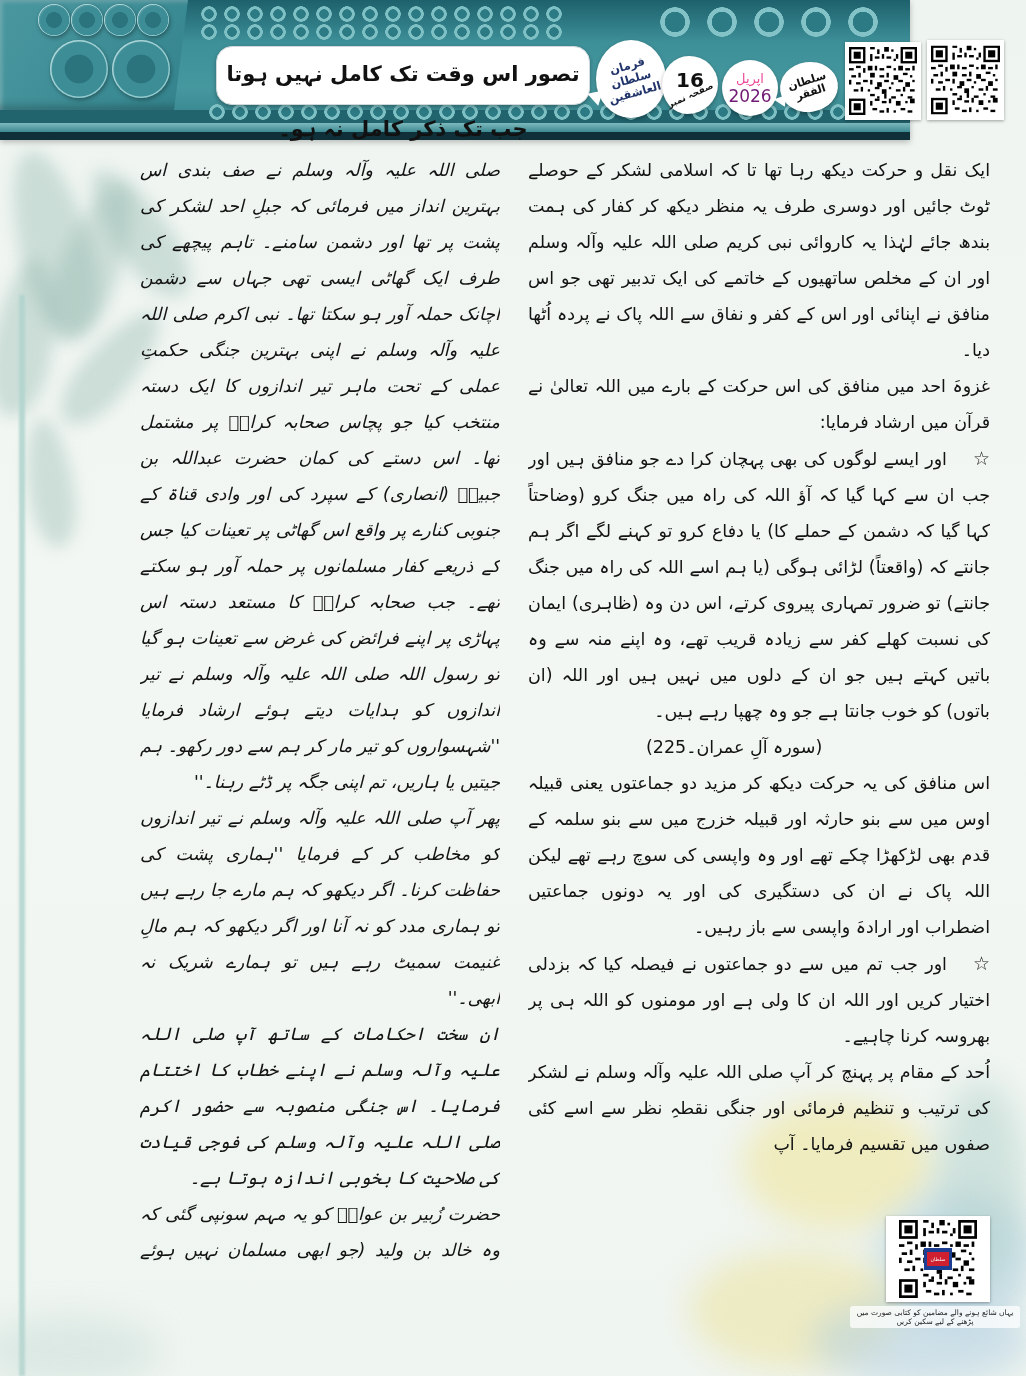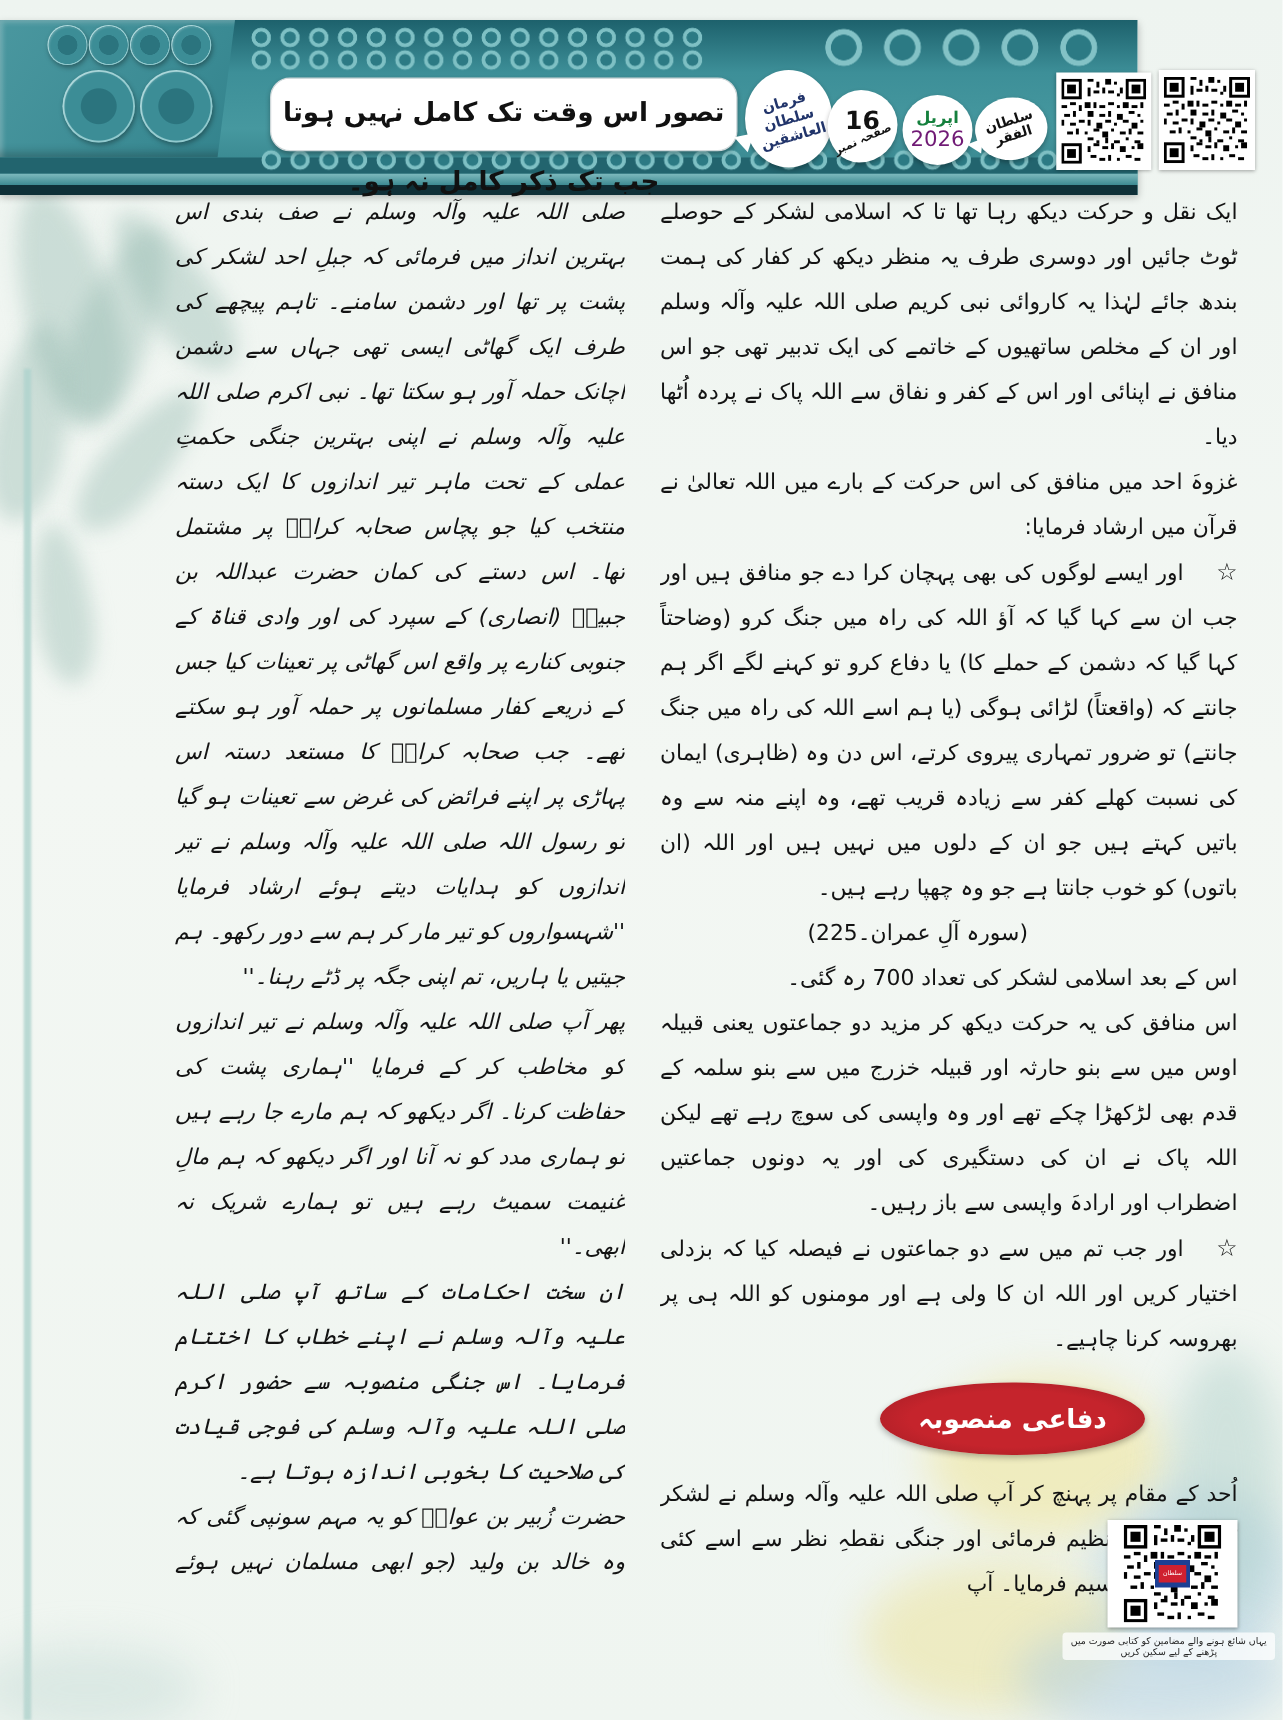--- a/index.html
+++ b/index.html
@@ -6,21 +6,21 @@
   body{width:1026px;height:1376px;position:relative;overflow:hidden;
        font-family:"DejaVu Sans","Liberation Sans",sans-serif;
        background:linear-gradient(180deg,#eef4f0 0%,#f3f7f3 45%,#eff5f0 100%);}
   
   .leaf{position:absolute;background:rgba(148,186,174,.40);filter:blur(8px);
         border-radius:50% 50% 50% 50%/62% 62% 38% 38%;}
   .stem{position:absolute;left:19px;top:295px;width:6px;height:1081px;
         background:rgba(176,212,206,.85);filter:blur(1px);}
   .bloom{position:absolute;border-radius:50%;filter:blur(16px);}
   
-  .masthead{position:absolute;left:0;top:16px;width:910px;height:140px;
+  .masthead{position:absolute;left:0;top:0;width:910px;height:140px;
             background:linear-gradient(180deg,#1d616c 0%,#3d8f98 30%,#46989f 62%,#2e7a84 100%);
             box-shadow:0 2px 6px rgba(0,0,0,.25);}
   .mh-deep{position:absolute;left:0;top:110px;width:100%;height:13px;background:#22646e;}
   .mh-light{position:absolute;left:0;top:123px;width:100%;height:9px;
             background:linear-gradient(180deg,#7db9bd,#3d8a92);}
   .mh-line{position:absolute;left:0;top:132px;width:100%;height:8px;background:#0f3038;}
   .panel{position:absolute;left:0;top:0;width:238px;height:110px;
          clip-path:polygon(0 0,188px 0,174px 110px,0 110px);
          background:linear-gradient(125deg,#4a979f,#3a8a93 60%,#2f7d87);
          box-shadow:inset -6px -4px 8px rgba(0,0,0,.25),inset 2px 2px 4px rgba(255,255,255,.25);}
@@ -44,21 +44,21 @@
         align-items:center;transform:rotate(-16deg);direction:rtl;color:#22356b;font-weight:bold;
         font-size:11.5px;line-height:14px;text-align:center;}
   .pageno{position:absolute;left:662px;top:56px;width:56px;height:58px;background:#fff;
         border-radius:48% 52% 55% 45%/50% 48% 52% 50%;box-shadow:0 2px 4px rgba(0,0,0,.3);
         display:flex;flex-direction:column;align-items:center;justify-content:center;}
   .pageno .num{font-size:20px;font-weight:bold;color:#111;line-height:20px;}
   .pageno .lbl{font-size:9px;font-weight:bold;color:#111;transform:rotate(-24deg);direction:rtl;}
   .datebadge{position:absolute;left:722px;top:60px;width:56px;height:56px;background:#fff;border-radius:50%;
         box-shadow:0 2px 4px rgba(0,0,0,.3);display:flex;flex-direction:column;align-items:center;
         justify-content:center;direction:rtl;}
-  .datebadge .mo{font-size:13px;font-weight:bold;color:#15803d;}
+  .datebadge .mo{font-size:13px;font-weight:normal;color:#ec4899;}
   .datebadge .yr{font-size:17px;font-weight:normal;color:#701a75;}
   .logobadge{position:absolute;left:780px;top:62px;width:58px;height:50px;background:#fff;border-radius:50%;
         box-shadow:0 2px 4px rgba(0,0,0,.3);display:flex;align-items:center;justify-content:center;
         transform:rotate(-8deg);}
   .logobadge:before{content:"";position:absolute;left:-8px;bottom:10px;width:0;height:0;border-style:solid;
         border-width:6px 12px 6px 0;border-color:transparent #fff transparent transparent;transform:rotate(14deg);}
   .logobadge .inner{direction:rtl;font-size:11px;font-weight:bold;color:#111;transform:rotate(-10deg);
         text-align:center;line-height:12px;}
   .qr{background:#fff;box-shadow:0 1px 3px rgba(0,0,0,.35);padding:4px;box-sizing:border-box;}
   .qr svg{display:block;width:100%;height:100%;}
@@ -241,24 +241,22 @@
         <use href="#qrsym"></use>
       </svg>
     </div>
 </header>
 
 <section class="col col-first">
   <p>ایک نقل و حرکت دیکھ رہا تھا تا کہ اسلامی لشکر کے حوصلے ٹوٹ جائیں اور دوسری طرف یہ منظر دیکھ کر کفار کی ہمت بندھ جائے لہٰذا یہ کاروائی نبی کریم صلی اللہ علیہ وآلہ وسلم اور ان کے مخلص ساتھیوں کے خاتمے کی ایک تدبیر تھی جو اس منافق نے اپنائی اور اس کے کفر و نفاق سے اللہ پاک نے پردہ اُٹھا دیا۔</p>
   <p>غزوہَ احد میں منافق کی اس حرکت کے بارے میں اللہ تعالیٰ نے قرآن میں ارشاد فرمایا:</p>
   <p><span class="star">☆</span><span>اور ایسے لوگوں کی بھی پہچان کرا دے جو منافق ہیں اور جب ان سے کہا گیا کہ آؤ اللہ کی راہ میں جنگ کرو (وضاحتاً کہا گیا کہ دشمن کے حملے کا) یا دفاع کرو تو کہنے لگے اگر ہم جانتے کہ (واقعتاً) لڑائی ہوگی (یا ہم اسے اللہ کی راہ میں جنگ جانتے) تو ضرور تمہاری پیروی کرتے، اس دن وہ (ظاہری) ایمان کی نسبت کھلے کفر سے زیادہ قریب تھے، وہ اپنے منہ سے وہ باتیں کہتے ہیں جو ان کے دلوں میں نہیں ہیں اور اللہ (ان باتوں) کو خوب جانتا ہے جو وہ چھپا رہے ہیں۔</span></p>
   <p class="ref">(سورہ آلِ عمران۔225)</p>
-  <p>اس کے بعد اسلامی لشکر کی تعداد 700 رہ گئی۔</p>
   <p>اس منافق کی یہ حرکت دیکھ کر مزید دو جماعتوں یعنی قبیلہ اوس میں سے بنو حارثہ اور قبیلہ خزرج میں سے بنو سلمہ کے قدم بھی لڑکھڑا چکے تھے اور وہ واپسی کی سوچ رہے تھے لیکن اللہ پاک نے ان کی دستگیری کی اور یہ دونوں جماعتیں اضطراب اور ارادہَ واپسی سے باز رہیں۔</p>
   <p><span class="star">☆</span><span>اور جب تم میں سے دو جماعتوں نے فیصلہ کیا کہ بزدلی اختیار کریں اور اللہ ان کا ولی ہے اور مومنوں کو اللہ ہی پر بھروسہ کرنا چاہیے۔</span></p>
-  <div class="oval oval-red">دفاعی منصوبہ</div>
   <p>اُحد کے مقام پر پہنچ کر آپ صلی اللہ علیہ وآلہ وسلم نے لشکر کی ترتیب و تنظیم فرمائی اور جنگی نقطہِ نظر سے اسے کئی صفوں میں تقسیم فرمایا۔ آپ</p>
 </section>
 
 <section class="col col-second">
   <p>صلی اللہ علیہ وآلہ وسلم نے صف بندی اس بہترین انداز میں فرمائی کہ جبلِ احد لشکر کی پشت پر تھا اور دشمن سامنے۔ تاہم پیچھے کی طرف ایک گھاٹی ایسی تھی جہاں سے دشمن اچانک حملہ آور ہو سکتا تھا۔ نبی اکرم صلی اللہ علیہ وآلہ وسلم نے اپنی بہترین جنگی حکمتِ عملی کے تحت ماہر تیر اندازوں کا ایک دستہ منتخب کیا جو پچاس صحابہ کرامؓ پر مشتمل تھا۔ اس دستے کی کمان حضرت عبداللہ بن جبیرؓ (انصاری) کے سپرد کی اور وادی قناۃ کے جنوبی کنارے پر واقع اس گھاٹی پر تعینات کیا جس کے ذریعے کفار مسلمانوں پر حملہ آور ہو سکتے تھے۔ جب صحابہ کرامؓ کا مستعد دستہ اس پہاڑی پر اپنے فرائض کی غرض سے تعینات ہو گیا تو رسول اللہ صلی اللہ علیہ وآلہ وسلم نے تیر اندازوں کو ہدایات دیتے ہوئے ارشاد فرمایا ''شہسواروں کو تیر مار کر ہم سے دور رکھو۔ ہم جیتیں یا ہاریں، تم اپنی جگہ پر ڈٹے رہنا۔''</p>
   <p>پھر آپ صلی اللہ علیہ وآلہ وسلم نے تیر اندازوں کو مخاطب کر کے فرمایا ''ہماری پشت کی حفاظت کرنا۔ اگر دیکھو کہ ہم مارے جا رہے ہیں تو ہماری مدد کو نہ آنا اور اگر دیکھو کہ ہم مالِ غنیمت سمیٹ رہے ہیں تو ہمارے شریک نہ ابھی۔''</p>
   <p>ان سخت احکامات کے ساتھ آپ صلی اللہ علیہ وآلہ وسلم نے اپنے خطاب کا اختتام فرمایا۔ اس جنگی منصوبہ سے حضور اکرم صلی اللہ علیہ وآلہ وسلم کی فوجی قیادت کی صلاحیت کا بخوبی اندازہ ہوتا ہے۔</p>
   <p>حضرت زُبیر بن عوامؓ کو یہ مہم سونپی گئی کہ وہ خالد بن ولید (جو ابھی مسلمان نہیں ہوئے تھے) کے شہسواروں کی راہ روکیں گے۔</p>
 
 </section>

